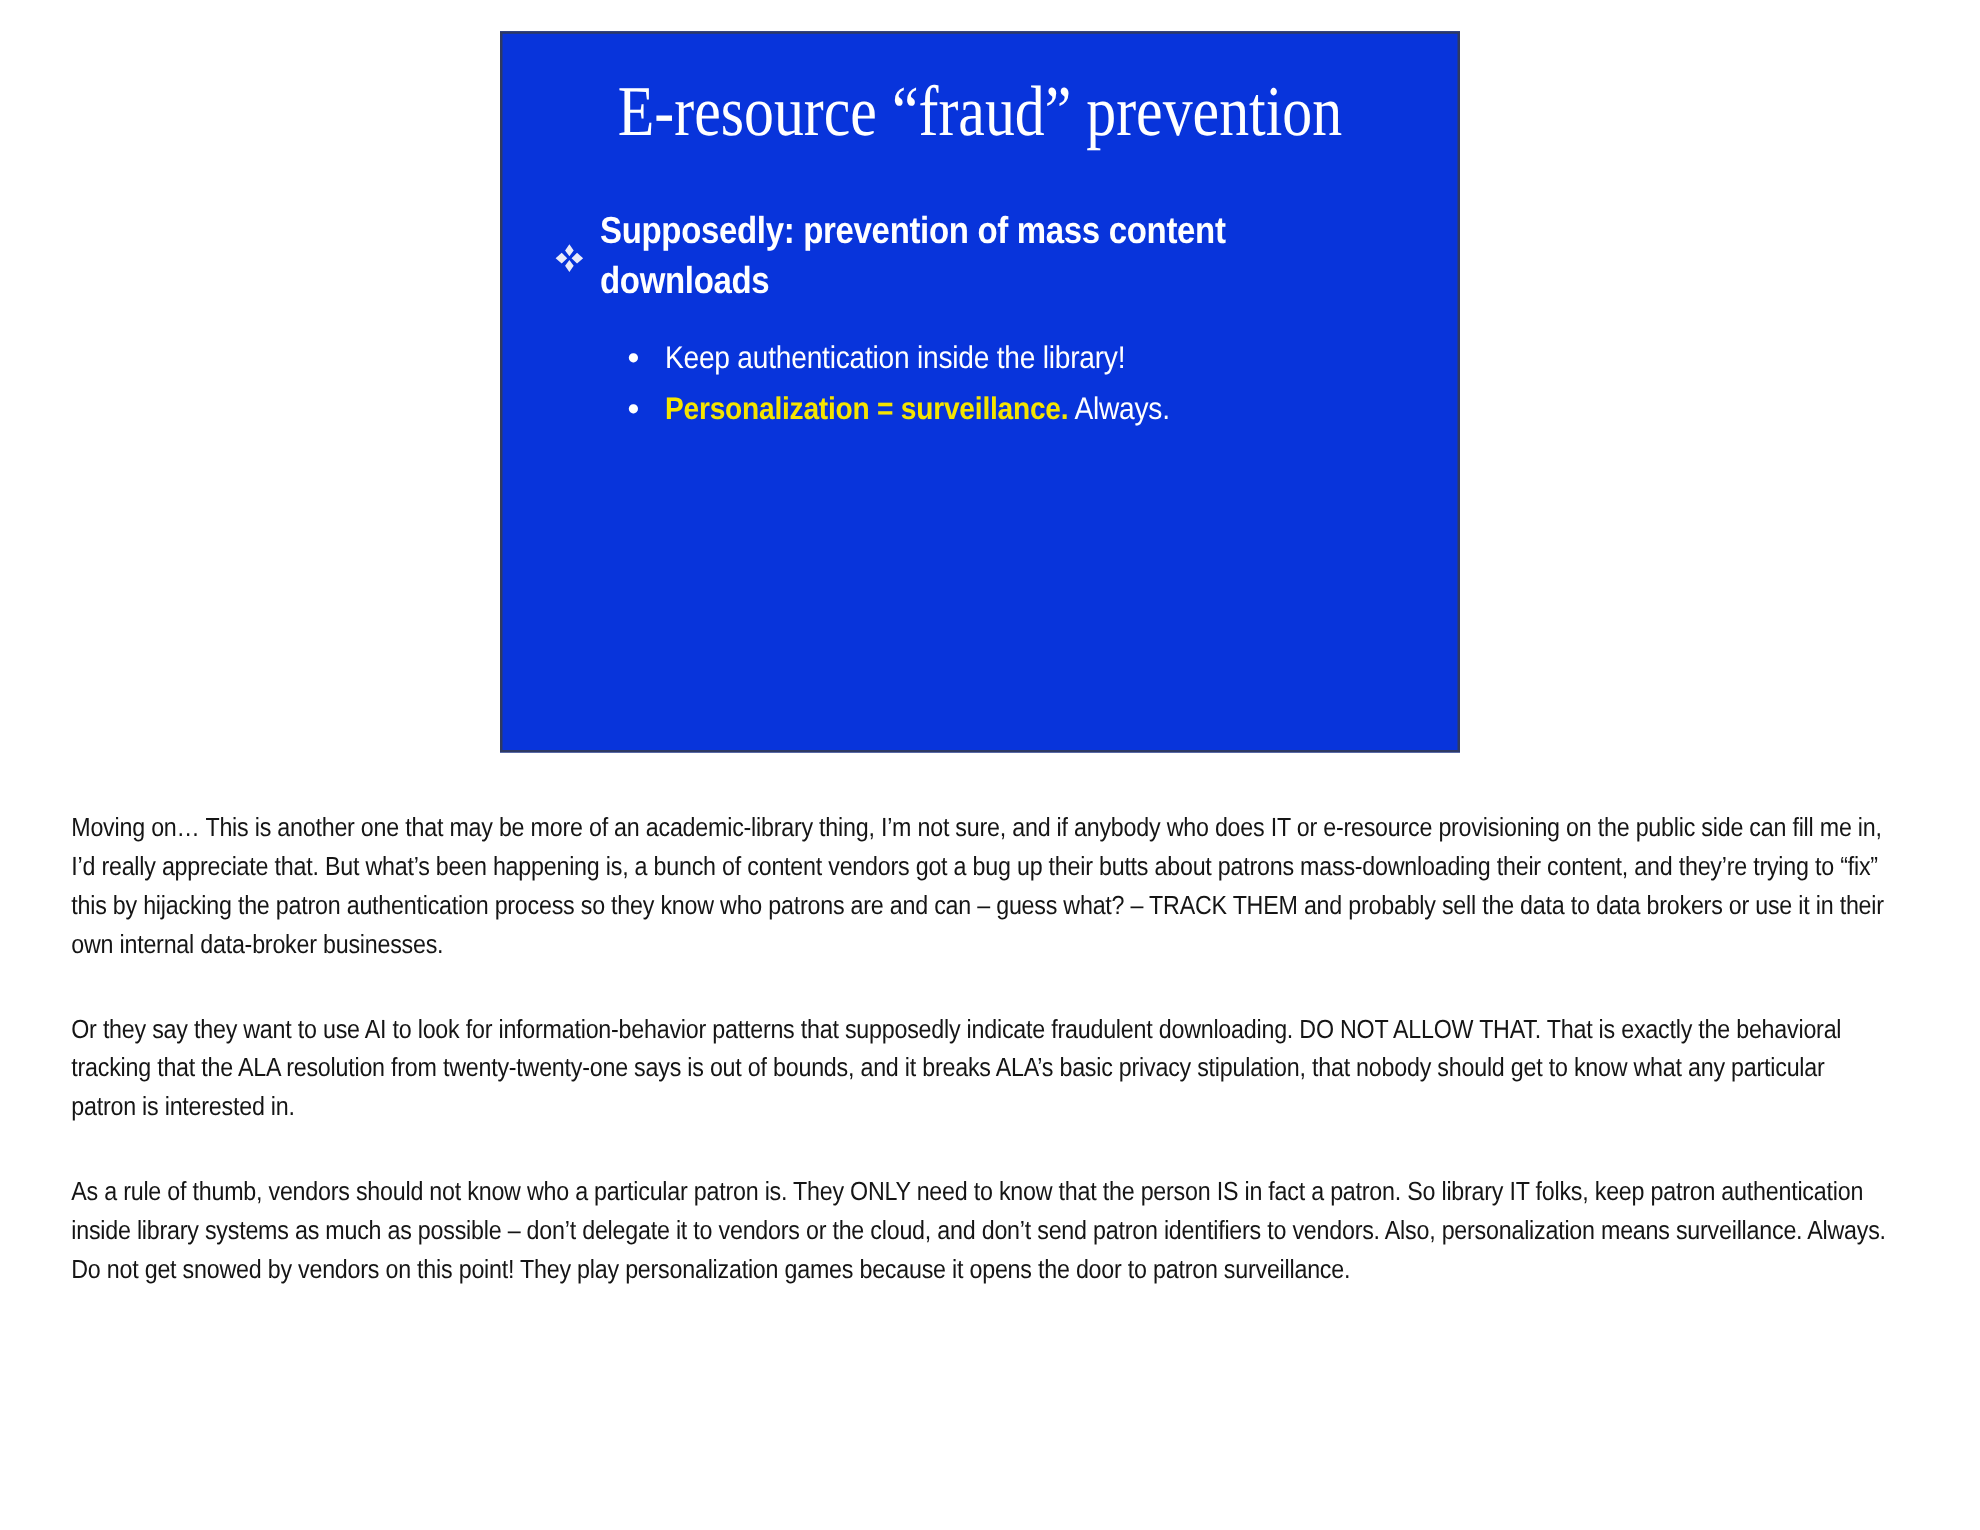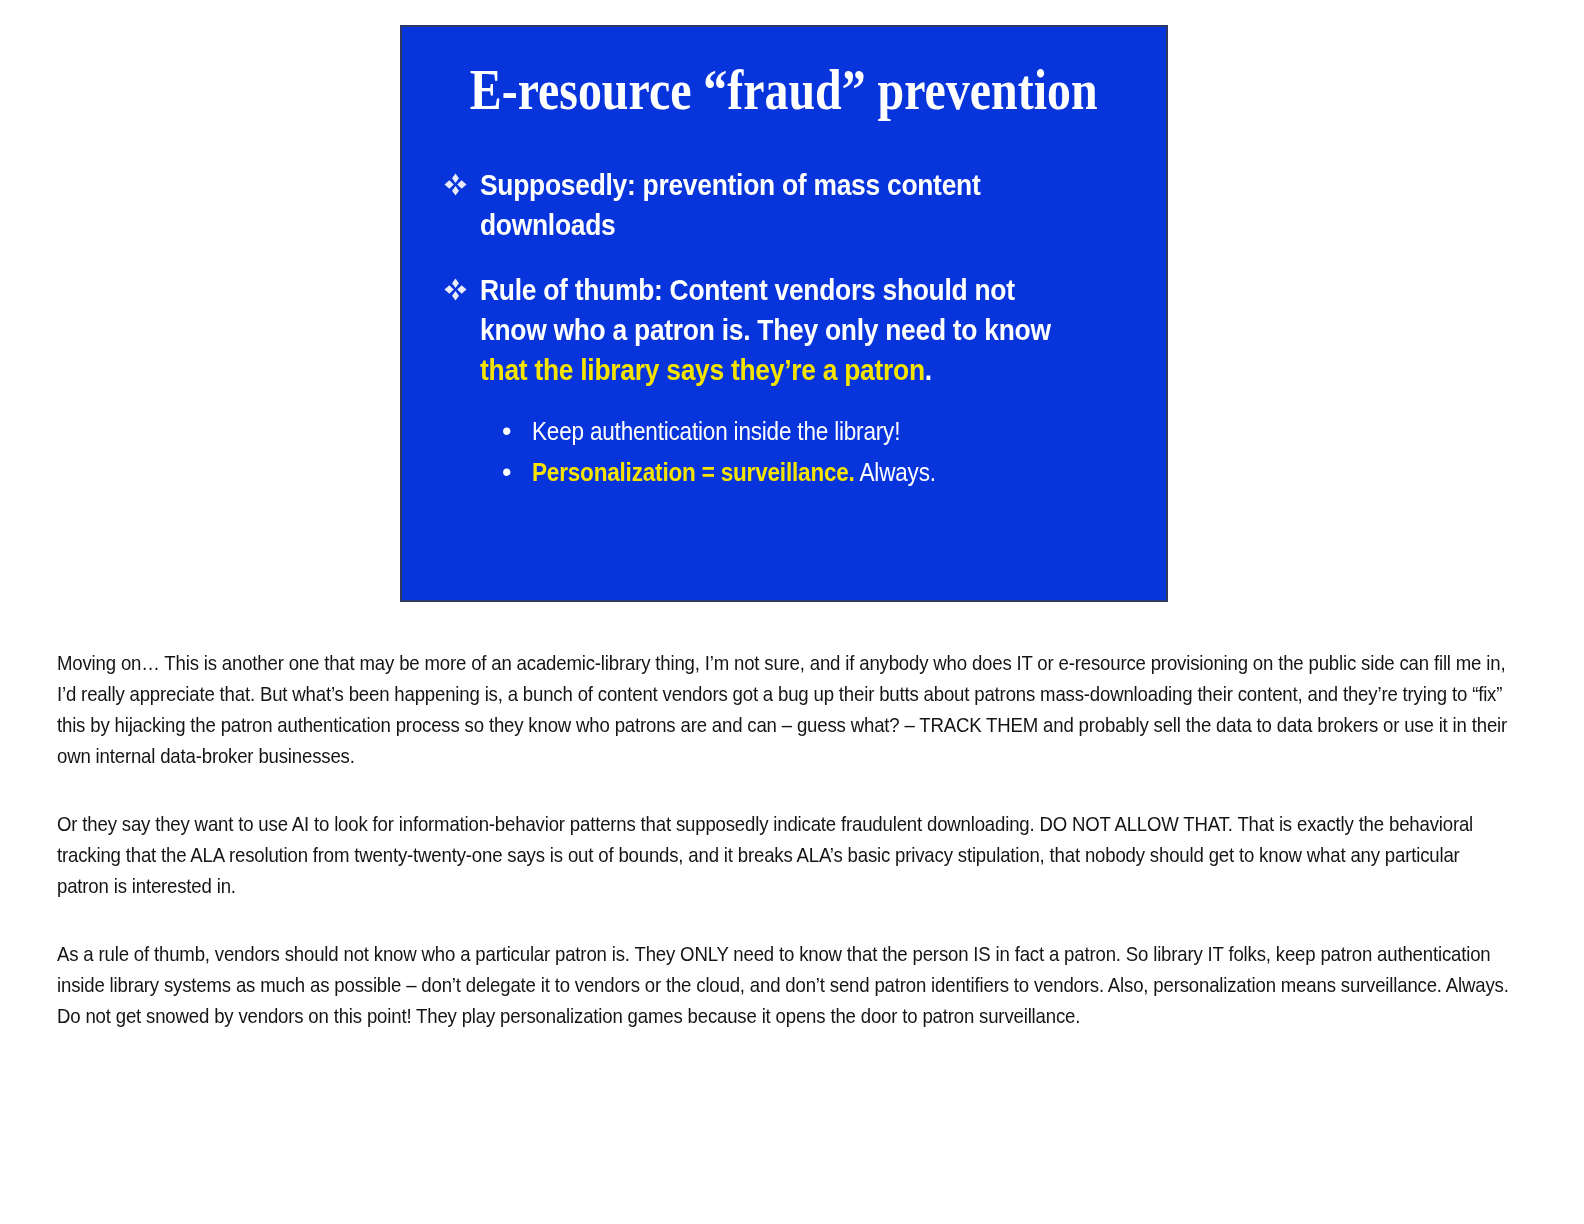--- a/index.html
+++ b/index.html
@@ -15,28 +15,28 @@
   .page{ position:relative; width:1584px; height:1224px; background:#FFFFFF; }
 
   
   .slide{
     position:absolute; left:400px; top:25px; width:768px; height:577px;
     background:var(--blue); border:2px solid var(--border-navy);
     overflow:hidden; color:var(--white);
   }
   .slide-title{
     margin-top:30px; height:68px; text-align:center; white-space:nowrap;
-    font-family:"Liberation Serif", serif; font-weight:700; font-size:57px;
+    font-family:"Liberation Serif", serif; font-weight:400; font-size:57px;
     color:var(--white);
   }
   .slide-title .squeeze{
     display:inline-block; transform:scaleX(0.84); transform-origin:50% 0;
   }
   .bullets{ margin:40px 0 0 42px; }
-  .bullet{ display:flex; align-items:flex-start; margin-bottom:25px; }
+  .bullet{ display:flex; align-items:center; margin-bottom:25px; }
   .bullet:nth-child(3){ margin-bottom:10px; }
   .marker{ flex:none; width:36px; padding-top:8px; }
   .btext{
     font-size:30px; font-weight:700; line-height:40px; letter-spacing:-0.3px;
     width:732px; transform:scaleX(0.88); transform-origin:0 0; color:var(--white);
   }
   .subs{ margin-left:58px; }
   .sub-bullet{ display:flex; align-items:flex-start; margin-bottom:9px; }
   .dot{ flex:none; width:30px; font-size:27px; line-height:32px; color:var(--white); }
   .stext{
@@ -76,31 +76,20 @@
                                      M5.6 7.6 L10.2 12 5.6 16.4 0.5 12 Z
                                      M12 13.6 L15.6 18.4 12 23.5 8.4 18.4 Z"></path>
           </svg>
         </span>
         <div class="btext">
           <span>Supposedly: prevention of mass content downloads</span>
         </div>
       </div>
 
 
-      <div class="bullet">
-        <span class="marker">
-          <svg width="23" height="23" viewBox="0 0 24 24" aria-hidden="true">
-            <path fill="#E9EBF9" d="M12 0.5 L15.6 5.6 12 10.4 8.4 5.6 Z
-                                     M18.4 7.6 L23.5 12 18.4 16.4 13.8 12 Z
-                                     M5.6 7.6 L10.2 12 5.6 16.4 0.5 12 Z
-                                     M12 13.6 L15.6 18.4 12 23.5 8.4 18.4 Z"></path>
-          </svg>
-        </span>
-        <div class="btext"><span>Rule of thumb: Content vendors should not know who a patron is. They only need to know </span><span class="hl">that the library says they’re a patron</span><span>.</span></div>
-      </div>
 
       <div class="subs">
         <div class="sub-bullet">
           <span class="dot">•</span>
           <div class="stext">
             <span>Keep authentication inside the library!</span>
           </div>
         </div>
         <div class="sub-bullet">
           <span class="dot">•</span>

